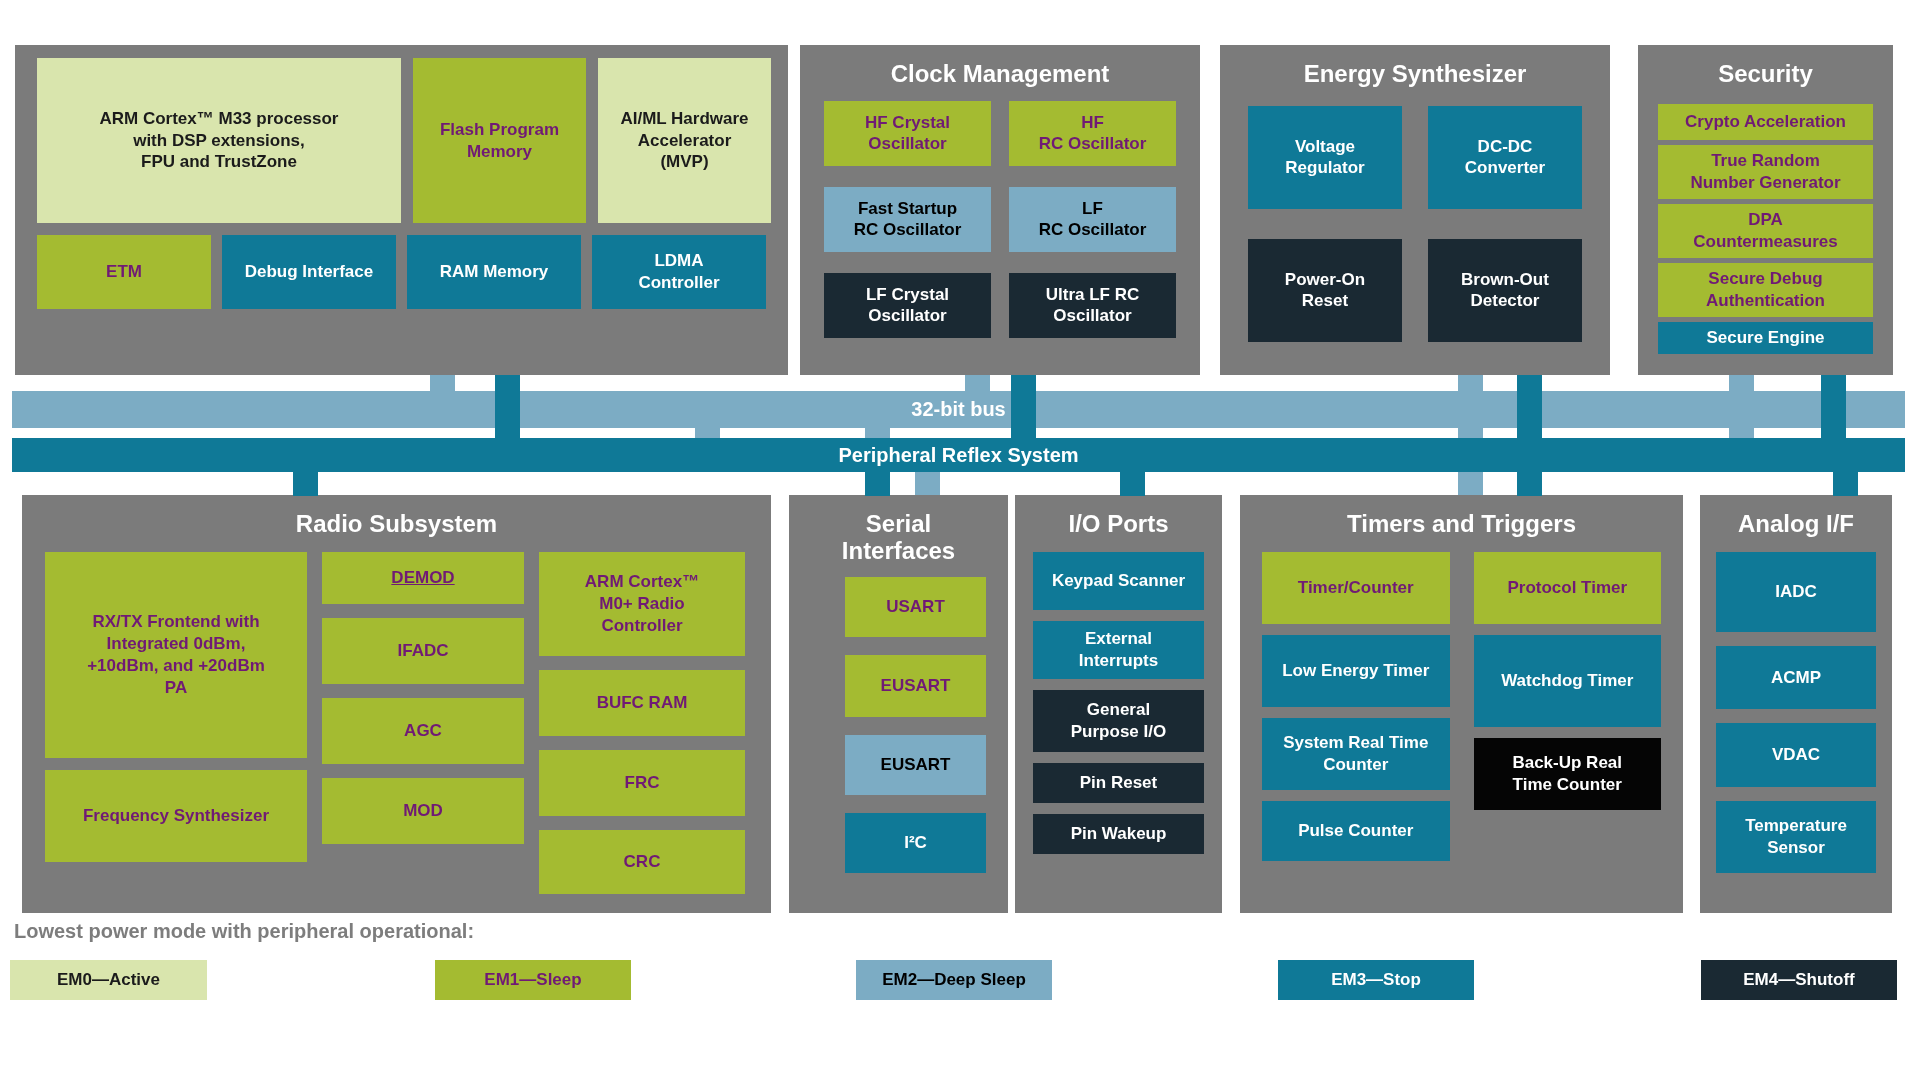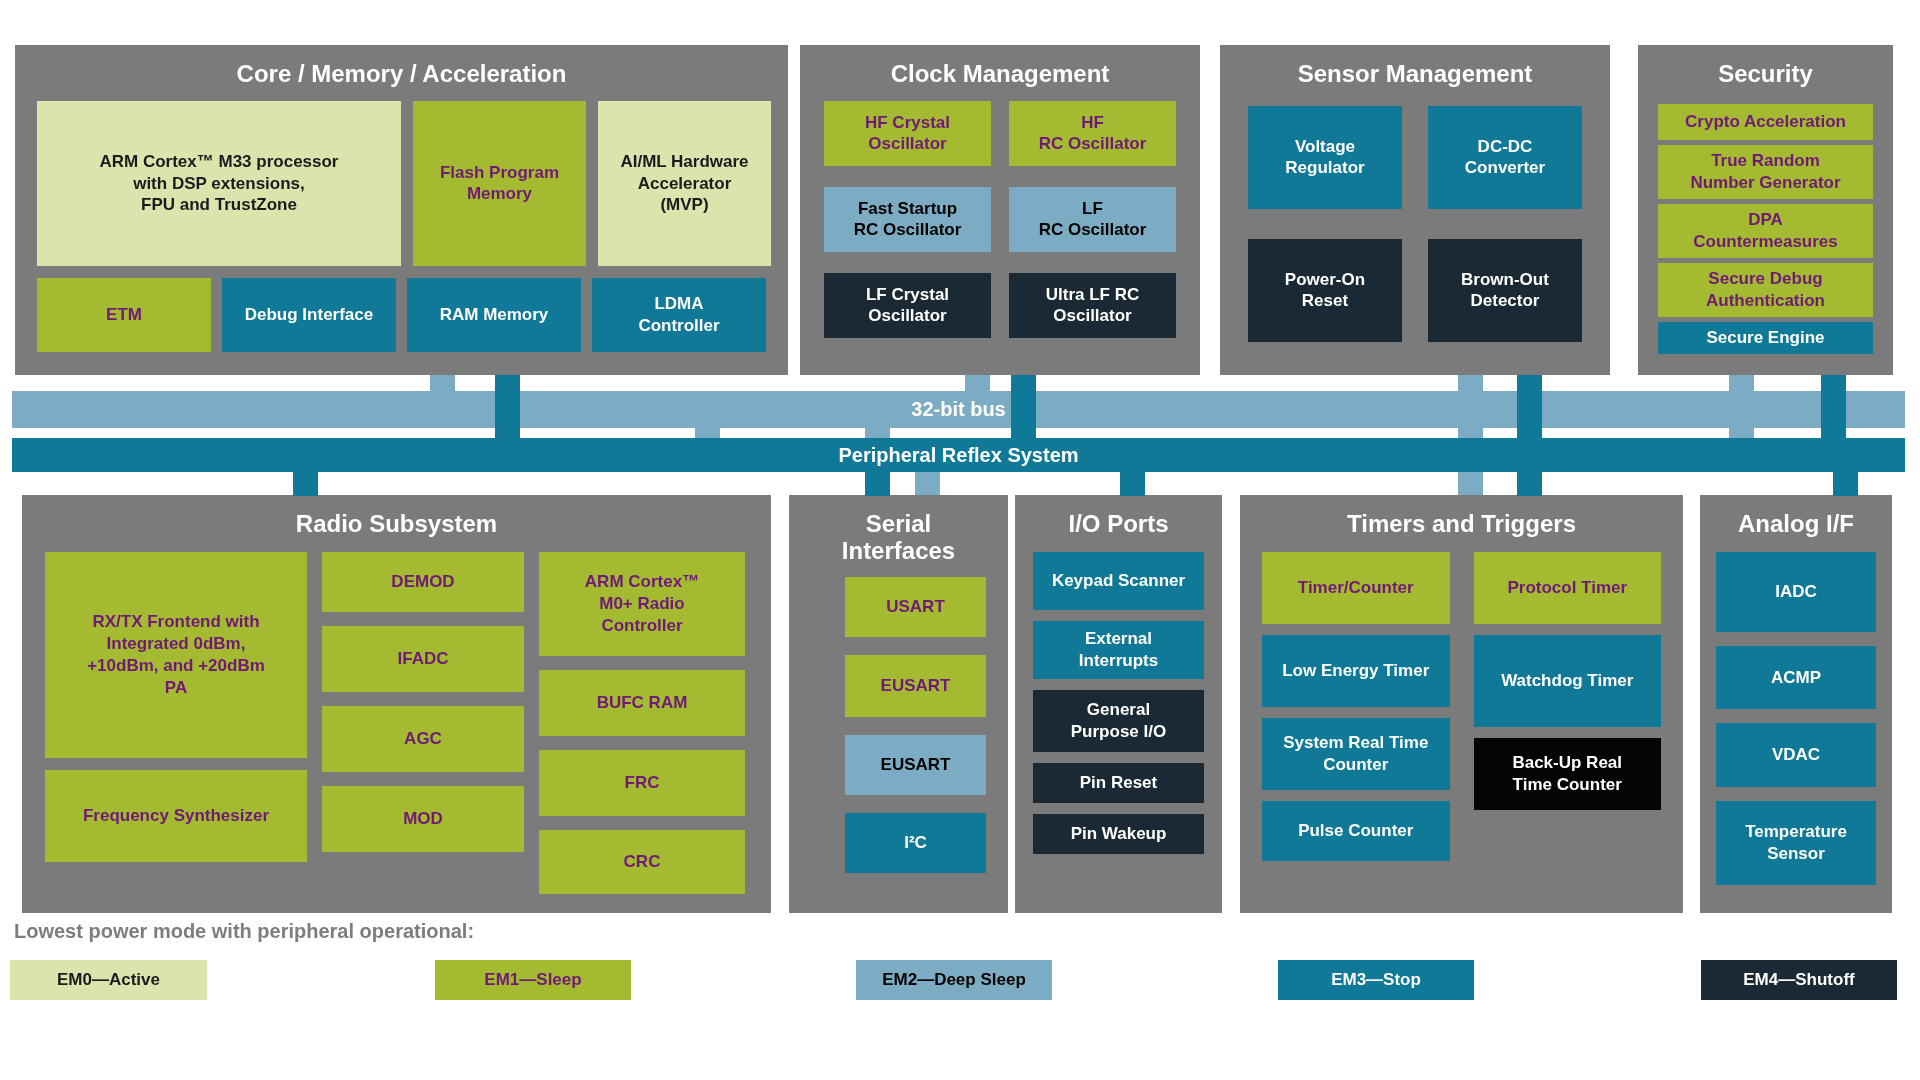--- a/index.html
+++ b/index.html
@@ -43,21 +43,20 @@
   .legend-caption{position:absolute;left:14px;top:920px;font-size:20px;color:#7d7d7d;}
   .legend-chip{position:absolute;top:960px;height:40px;display:flex;align-items:center;
                justify-content:center;font-size:17px;}
 </style>
 </head>
 <body>
 
 <div id="stage">
 
   <div class="panel" style="left:15px;top:45px;width:773px;height:330px;">
-    <div class="panel-title">Core / Memory / Acceleration</div>
     <div class="core-row1">
       <div class="blk mode-em0">ARM Cortex™ M33 processor
 with DSP extensions,
 FPU and TrustZone</div>
       <div class="blk mode-em1">Flash Program
 Memory</div>
       <div class="blk mode-em0">AI/ML Hardware
 Accelerator
 (MVP)</div>
     </div>
@@ -82,21 +81,21 @@
       <div class="blk mode-em2">LF
 RC Oscillator</div>
       <div class="blk mode-em4">LF Crystal
 Oscillator</div>
       <div class="blk mode-em4">Ultra LF RC
 Oscillator</div>
     </div>
   </div>
 
   <div class="panel" style="left:1220px;top:45px;width:390px;height:330px;">
-    <div class="panel-title">Sensor Management</div>
+    <div class="panel-title">Energy Synthesizer</div>
     <div class="energy-grid">
       <div class="blk mode-em3">Voltage
 Regulator</div>
       <div class="blk mode-em3">DC-DC
 Converter</div>
       <div class="blk mode-em4">Power-On
 Reset</div>
       <div class="blk mode-em4">Brown-Out
 Detector</div>
     </div>
@@ -149,21 +148,21 @@
     <div class="panel-title">Radio Subsystem</div>
     <div class="radio-cols">
       <div class="vcol" style="gap:12px;">
         <div class="blk mode-em1" style="height:206px;">RX/TX Frontend with
 Integrated 0dBm,
 +10dBm, and +20dBm
 PA</div>
         <div class="blk mode-em1" style="height:92px;">Frequency Synthesizer</div>
       </div>
       <div class="vcol">
-        <div class="blk mode-em1" style="height:60px;">DEMOD</div>
+        <div class="blk mode-em1" style="height:52px;text-decoration:underline;">DEMOD</div>
         <div class="blk mode-em1" style="height:66px;">IFADC</div>
         <div class="blk mode-em1" style="height:66px;">AGC</div>
         <div class="blk mode-em1" style="height:66px;">MOD</div>
       </div>
       <div class="vcol">
         <div class="blk mode-em1" style="height:104px;">ARM Cortex™
 M0+ Radio
 Controller</div>
         <div class="blk mode-em1" style="height:66px;">BUFC RAM</div>
         <div class="blk mode-em1" style="height:66px;">FRC</div>
@@ -214,21 +213,21 @@
       </div>
     </div>
   </div>
 
   <div class="panel" style="left:1700px;top:495px;width:192px;height:418px;">
     <div class="panel-title">Analog I/F</div>
     <div class="vstack an-stack" style="gap:14px;">
       <div class="blk mode-em3" style="height:80px;">IADC</div>
       <div class="blk mode-em3" style="height:63px;">ACMP</div>
       <div class="blk mode-em3" style="height:64px;">VDAC</div>
-      <div class="blk mode-em3" style="height:84px;">Temperature
+      <div class="blk mode-em3" style="height:72px;">Temperature
 Sensor</div>
     </div>
   </div>
 
   <div class="legend-caption">Lowest power mode with peripheral operational:</div>
   <div class="legend-chip mode-em0" style="left:10px;width:197px;">EM0—Active</div>
   <div class="legend-chip mode-em1" style="left:435px;width:196px;">EM1—Sleep</div>
   <div class="legend-chip mode-em2" style="left:856px;width:196px;">EM2—Deep Sleep</div>
   <div class="legend-chip mode-em3" style="left:1278px;width:196px;">EM3—Stop</div>
   <div class="legend-chip mode-em4" style="left:1701px;width:196px;">EM4—Shutoff</div>

